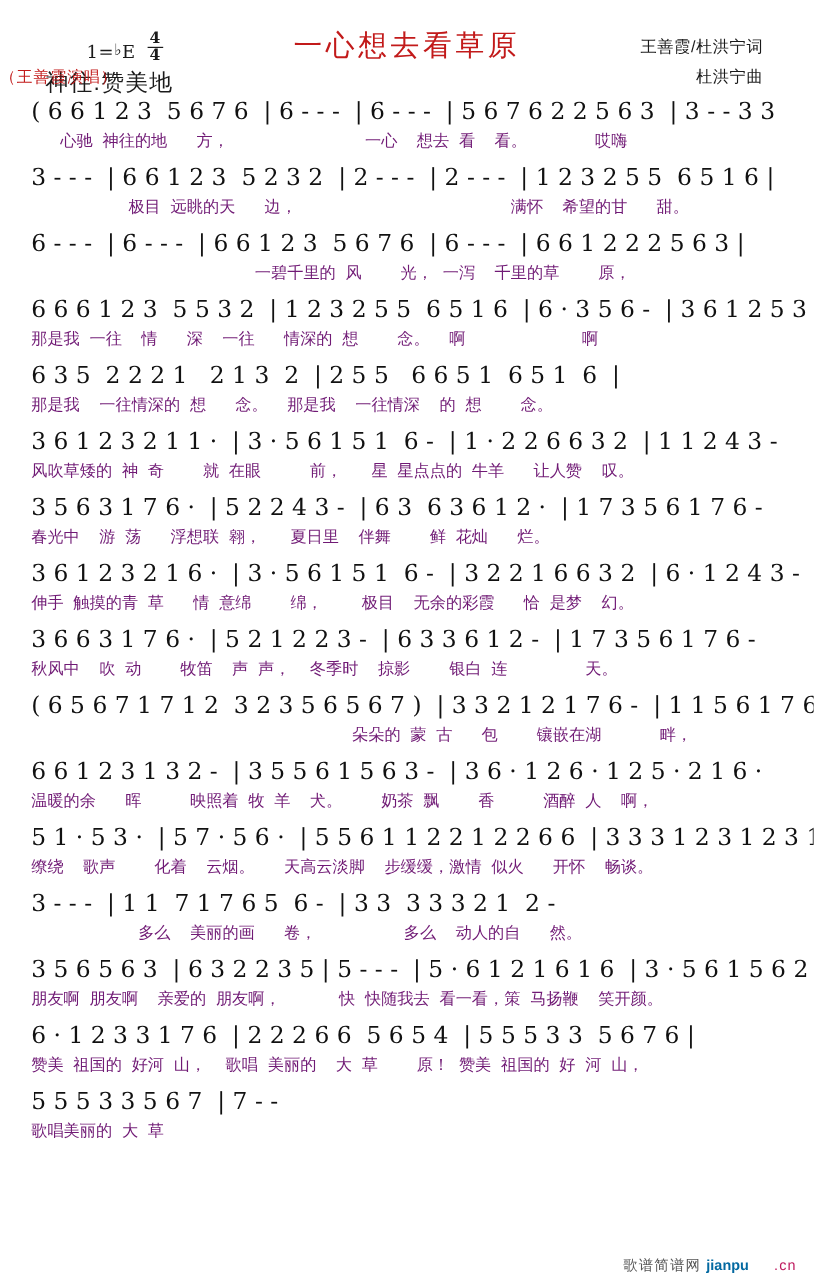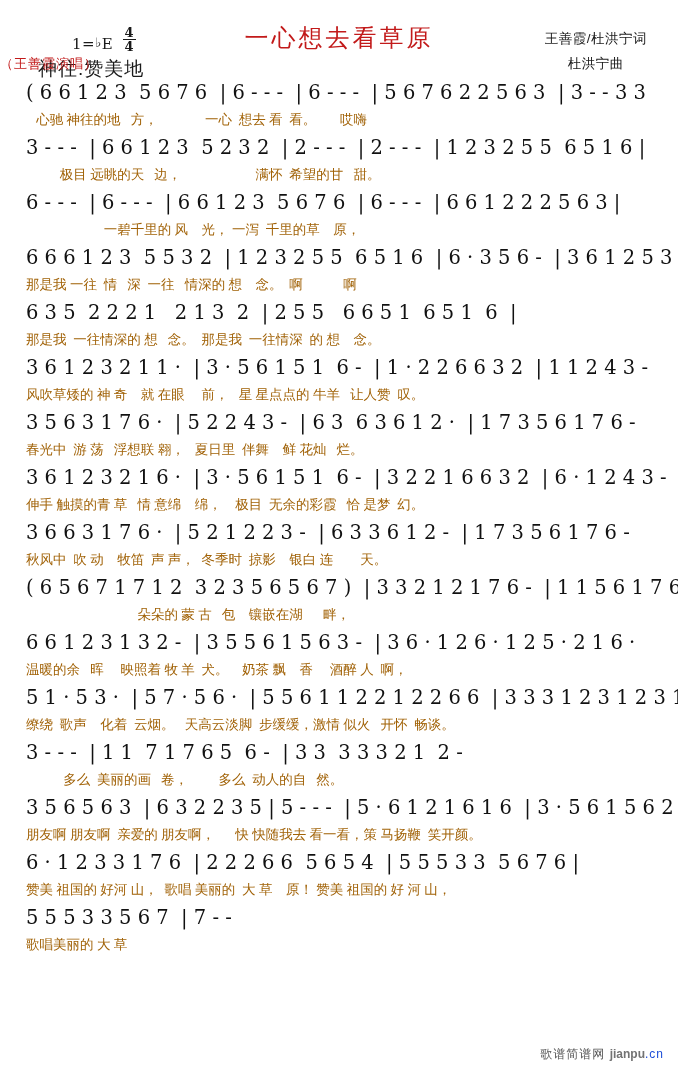--- a/index.html
+++ b/index.html
@@ -72,23 +72,23 @@
     left: 0; right: 0;
     top: 55px;
     text-align: left;
     color: #c21a1a;
     font-size: 13px;
     letter-spacing: 1px;
     font-family: "Liberation Sans", sans-serif;
   }
   .credits {
     position: absolute;
-    right: 31px;
+    right: 42px;
     top: 26px;
-    text-align: center;
+    text-align: right;
     font-size: 13.5px;
     line-height: 25px;
     font-family: "Liberation Sans", sans-serif;
     letter-spacing: 0.5px;
   }
 
   
   .music {
     position: relative;
     padding: 0 22px 0 26px;
@@ -102,40 +102,40 @@
     font-family: "DejaVu Serif", serif;
     font-size: 19.5px;
     letter-spacing: 0px;
     white-space: pre;
     height: 30px;
     line-height: 30px;
     color: #111;
   }
   .lyrics-row {
     position: relative;
-    font-family: Liberation Serif, serif;
+    font-family: Liberation Mono, monospace;
     font-size: 13.5px;
     white-space: pre;
     height: 23px;
     line-height: 23px;
-    color: #a16207;
+    color: #701a75;
     letter-spacing: 0px;
   }
 
   .footer {
     position: absolute;
     right: 14px;
     bottom: 8px;
     font-family: "Liberation Sans", sans-serif;
     font-size: 12px;
     color: #555;
     letter-spacing: 1px;
   }
-  .footer .brand { color: #737373; font-weight: bold; letter-spacing: 0; }
-  .footer .dom { color: #1d4ed8; }
+  .footer .brand { color: #0369a1; font-weight: bold; letter-spacing: 0; }
+  .footer .dom { color: #be185d; padding-left: 21px; }
 </style>
 </head>
 <body>
 
 <div class="sheet">
 
   <div class="header">
     <div class="key-sig">
       <span>1=</span><span class="flat">♭</span><span>E</span>
       <span class="meter">

